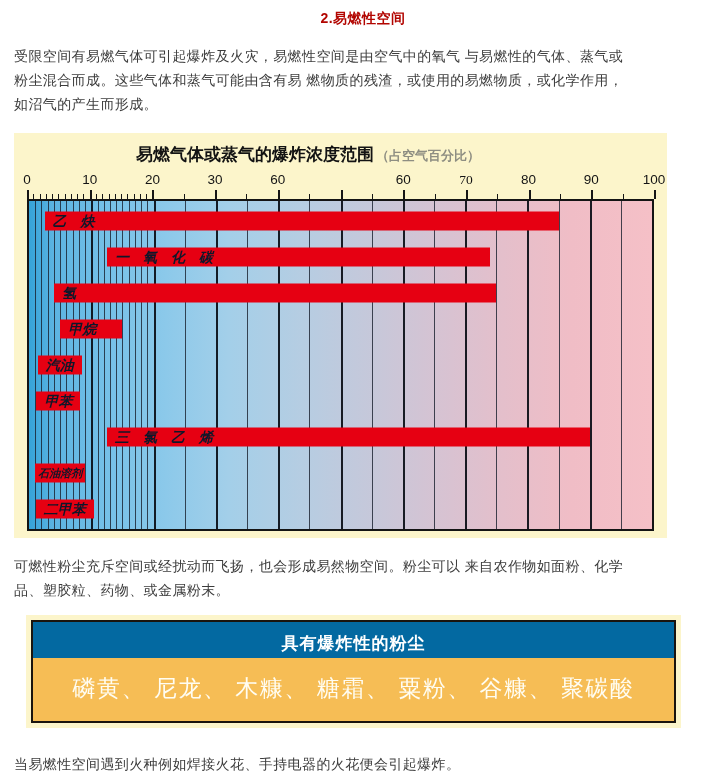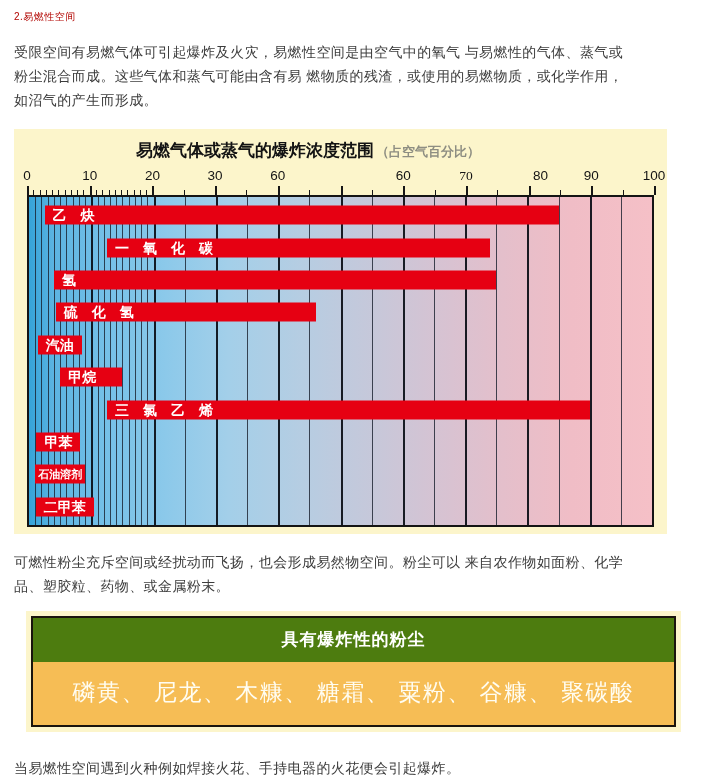--- a/index.html
+++ b/index.html
@@ -1,19 +1,19 @@
 <!DOCTYPE html>
 <html><head>
 <meta charset="utf-8">
 <style>
   html,body{margin:0;padding:0;background:#ffffff;}
   body{width:727px;font-family:"Liberation Sans","DejaVu Sans",sans-serif;}
   .page{width:727px;box-sizing:border-box;padding:10px 15px 6px 14px;background:#fff;}
 
-  .heading{margin:0;font-size:10px;font-weight:normal;color:#b20500;letter-spacing:.5px;}
+  .heading{margin:0;font-size:14px;font-weight:bold;color:#b20500;letter-spacing:.5px;text-align:center;}
   .para{margin:16px 0 0 0;font-size:14px;line-height:24px;color:#3c3c3c;white-space:pre-line;letter-spacing:.4px;}
 
   
   .chart{margin-top:17px;width:653px;background:#fcf5cb;padding:8px 0 7px 0;}
   .chart-title{text-align:center;padding:2px 95px 4px 30px;line-height:24px;white-space:nowrap;}
   .t-main{font-size:17px;font-weight:bold;color:#131313;}
   .t-sub{font-size:13px;font-weight:bold;color:#8e8e82;margin-left:2px;}
   .axis-labels{position:relative;height:18px;margin:0 13px;width:627px;}
   .axis-num{position:absolute;top:0;transform:translateX(-50%);font-size:13.5px;color:#141414;}
   .axis-ticks{position:relative;height:9px;margin:0 13px;width:627px;}
@@ -22,29 +22,29 @@
   .plot{position:relative;margin:0 13px;width:627px;height:332px;box-sizing:border-box;
         border:2px solid #141414;
         background:linear-gradient(90deg,#35a3d8 0%,#5cb4e2 4%,#74c0e7 12%,#8cc9ea 22%,
           #a3cfe9 32%,#b6cde2 44%,#c6c8da 55%,#d5c3d3 65%,#e4bfcb 76%,#f0bdc6 87%,#f5c0c7 100%);}
   .gridlines,.rows{position:absolute;top:0;left:0;right:0;bottom:0;}
   .gl{position:absolute;top:0;bottom:0;width:1px;background:rgba(22,30,44,.8);}
   .gl.major{width:2px;background:rgba(8,12,20,.92);}
   .rows{display:flex;flex-direction:column;padding:2px 0;}
   .bar-row{position:relative;flex:1;}
   .bar{position:absolute;top:50%;transform:translateY(-50%);height:19px;line-height:19px;
-       background:#e60012;color:#ffffff;font-weight:bold;font-size:14px;
-       padding:0 8px;box-sizing:border-box;min-width:max-content;white-space:nowrap;}
+       background:#e60012;color:#0f172a;font-weight:bold;font-size:14px;
+       padding:0 8px;box-sizing:border-box;min-width:max-content;white-space:nowrap;font-style:italic;}
   .bar.small{font-size:11px;padding:0 3px;}
 
   
   .dust-outer{margin:13px 31px 0 12px;background:#fcf5cb;padding:5px;}
   .dust-inner{border:2px solid #1a140e;}
-  .dust-header{background:#4d7c0f;color:#ffffff;font-weight:bold;font-size:17px;
-               text-align:center;line-height:44px;height:44px;letter-spacing:1px;}
+  .dust-header{background:#0369a1;color:#ffffff;font-weight:bold;font-size:17px;
+               text-align:center;line-height:44px;height:36px;letter-spacing:1px;}
   .dust-body{background:#f6bd55;color:#fffdf2;font-size:23px;text-align:center;
              height:63px;line-height:60px;letter-spacing:1.5px;white-space:nowrap;}
 
   .closing{margin-top:24px;}
 </style>
 </head>
 <body>
 
 <div class="page">
 
@@ -60,21 +60,21 @@
     </div>
     <div class="axis-labels">
         <span class="axis-num" style="left: 0%;">0</span>
         <span class="axis-num" style="left: 10%;">10</span>
         <span class="axis-num" style="left: 20%;">20</span>
         <span class="axis-num" style="left: 30%;">30</span>
         <span class="axis-num" style="left: 40%;">60</span>
         <span class="axis-num" style="left: 50%; margin-top: 44px;">50</span>
         <span class="axis-num" style="left: 60%;">60</span>
         <span class="axis-num" style="left: 70%; font-family: Liberation Serif, serif;">70</span>
-        <span class="axis-num" style="left: 80%; margin-left: 12px;">80</span>
+        <span class="axis-num" style="left: 80%;">80</span>
         <span class="axis-num" style="left: 90%; text-align: right;">90</span>
         <span class="axis-num" style="left: 100%;">100</span>
       </div>
     <div class="axis-ticks">
         <i class="tick major" style="left: 0%;"></i>
         <i class="tick" style="left: 1%;"></i>
         <i class="tick" style="left: 2%;"></i>
         <i class="tick" style="left: 3%;"></i>
         <i class="tick" style="left: 4%;"></i>
         <i class="tick" style="left: 5%;"></i>
@@ -152,33 +152,30 @@
           <div class="bar-row">
             <div class="bar" style="left: 2.5%; width: 82.5%;">乙　炔</div>
           </div>
           <div class="bar-row">
             <div class="bar" style="left: 12.5%; width: 61.5%;">一　氧　化　碳</div>
           </div>
           <div class="bar-row">
             <div class="bar" style="left: 4%; width: 71%;">氢</div>
           </div>
           <div class="bar-row">
-            <div class="bar" style="left: 4.3%; width: 41.7%;">硫　化　氢</div>
+            <div class="bar" style="left: 5%; width: 10%;">甲烷</div>
           </div>
           <div class="bar-row">
             <div class="bar" style="left: 1.4%; width: 6.2%;">汽油</div>
           </div>
           <div class="bar-row">
-            <div class="bar" style="left: 5%; width: 10%;">甲烷</div>
+            <div class="bar" style="left: 1.2%; width: 5.9%;">甲苯</div>
           </div>
           <div class="bar-row">
             <div class="bar" style="left: 12.5%; width: 77.5%;">三　氯　乙　烯</div>
-          </div>
-          <div class="bar-row">
-            <div class="bar" style="left: 1.2%; width: 5.9%;">甲苯</div>
           </div>
           <div class="bar-row">
             <div class="bar small" style="left: 1%; width: 5%;">石油溶剂</div>
           </div>
           <div class="bar-row">
             <div class="bar" style="left: 1.1%; width: 5.9%;">二甲苯</div>
           </div>
         </div>
     </div>
   </div>

